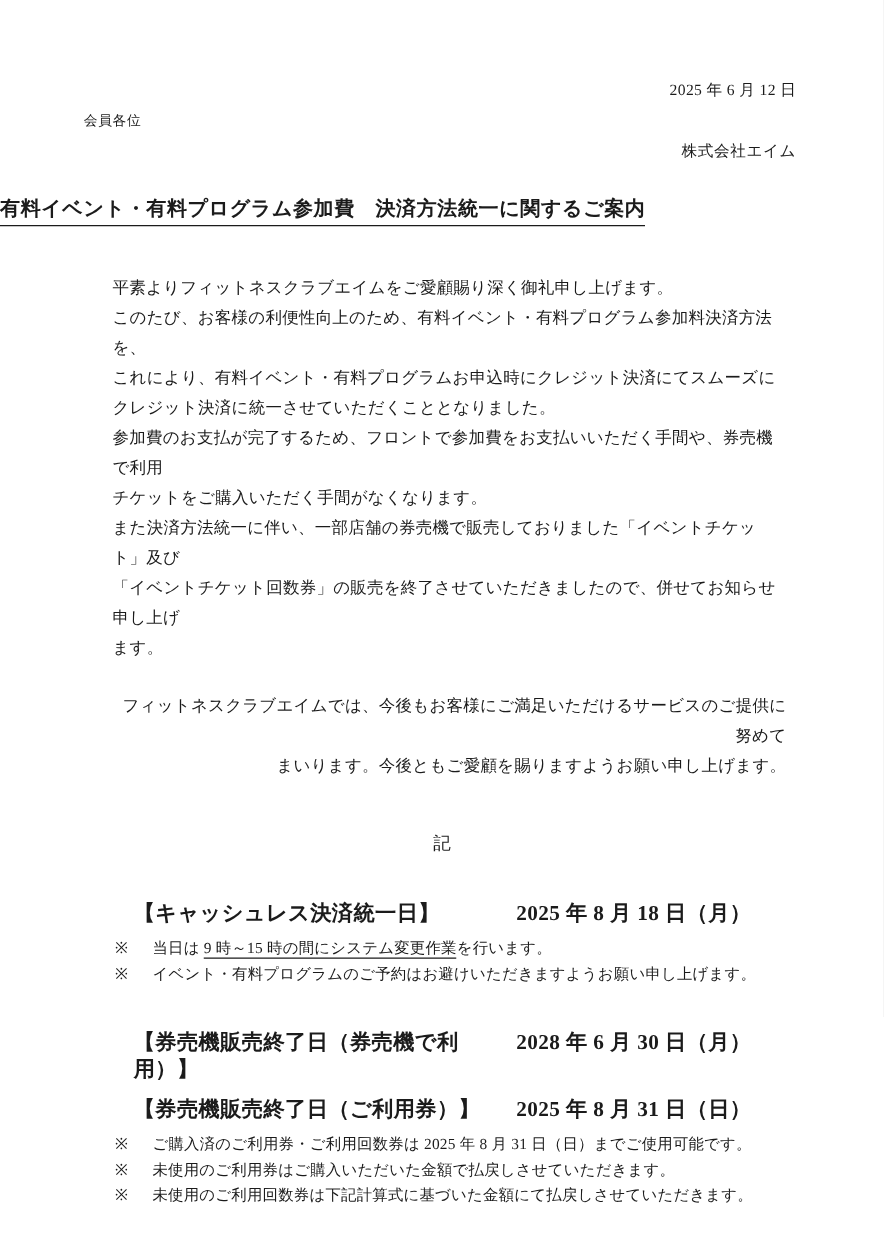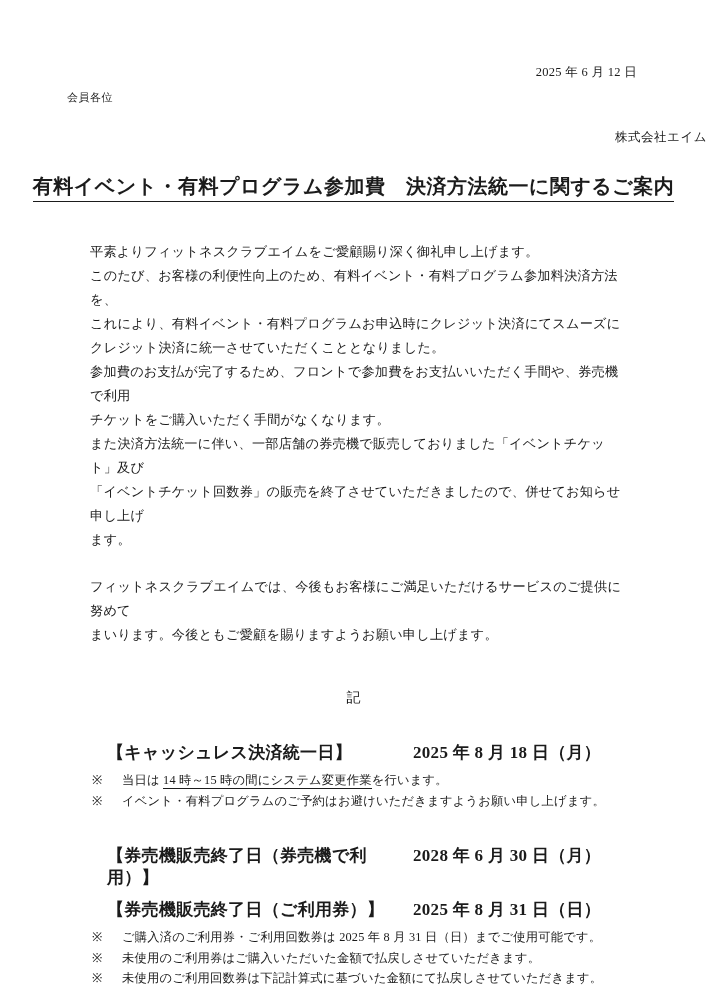--- a/index.html
+++ b/index.html
@@ -18,41 +18,42 @@
     font-size:12.5px;line-height:17px;
     letter-spacing:0.3px;
     margin-left:48px;
   }
   .recipient{
     margin:8px 0 0 67px;
     font-size:11px;line-height:17px;
     letter-spacing:0.5px;
   }
   .company{
-    margin-top:23px;
+    margin-top:7px;
+    padding-right:70px;
     text-align:right;
     font-size:12.5px;line-height:17px;
     letter-spacing:0.5px;
   }
   .title-wrap{
     margin-top:27px;
-    text-align:center;
-    font-size:20px;font-weight:bold;
+    text-align:left;
+    font-size:16px;font-weight:bold;
     letter-spacing:0.5px;
   }
   .title-text{
     border-bottom:1.5px solid #1b1b1b;
     padding-bottom:4px;
   }
   .body-block{
     margin:40px 78px 0 90px;
     font-size:13.2px;line-height:24px;
     letter-spacing:0.2px;
   }
-  .para2{margin-top:23px;}
+  .para2{margin-top:23px;text-align:right;}
   .record{
     margin-top:42px;
     text-align:center;
     font-size:14px;line-height:18px;
   }
   .section1{margin-top:35px;}
   .heading-row{
     display:flex;
     margin-left:107px;
     font-size:17px;font-weight:bold;
@@ -108,21 +109,21 @@
 
   <div class="section1">
     <div class="heading-row">
       <div class="h-label">【キャッシュレス決済統一日】</div>
       <div class="h-date">2025 年 8 月 18 日（月）</div>
     </div>
     <div class="notes">
       <div class="note">
         <span class="marker">※</span>
         <div class="note-text">
-          <div class="note-line"><span>当日は </span><span class="ul">14 時～15 時の間にシステム変更作業</span><span>を行います。</span></div>
+          <div class="note-line"><span>当日は </span><span class="ul">9 時～15 時の間にシステム変更作業</span><span>を行います。</span></div>
         </div>
       </div>
       <div class="note">
         <span class="marker">※</span>
         <div class="note-text">
           <div class="note-line"><span>イベント・有料プログラムのご予約はお避けいただきますようお願い申し上げます。</span></div>
         </div>
       </div>
     </div>
   </div>

